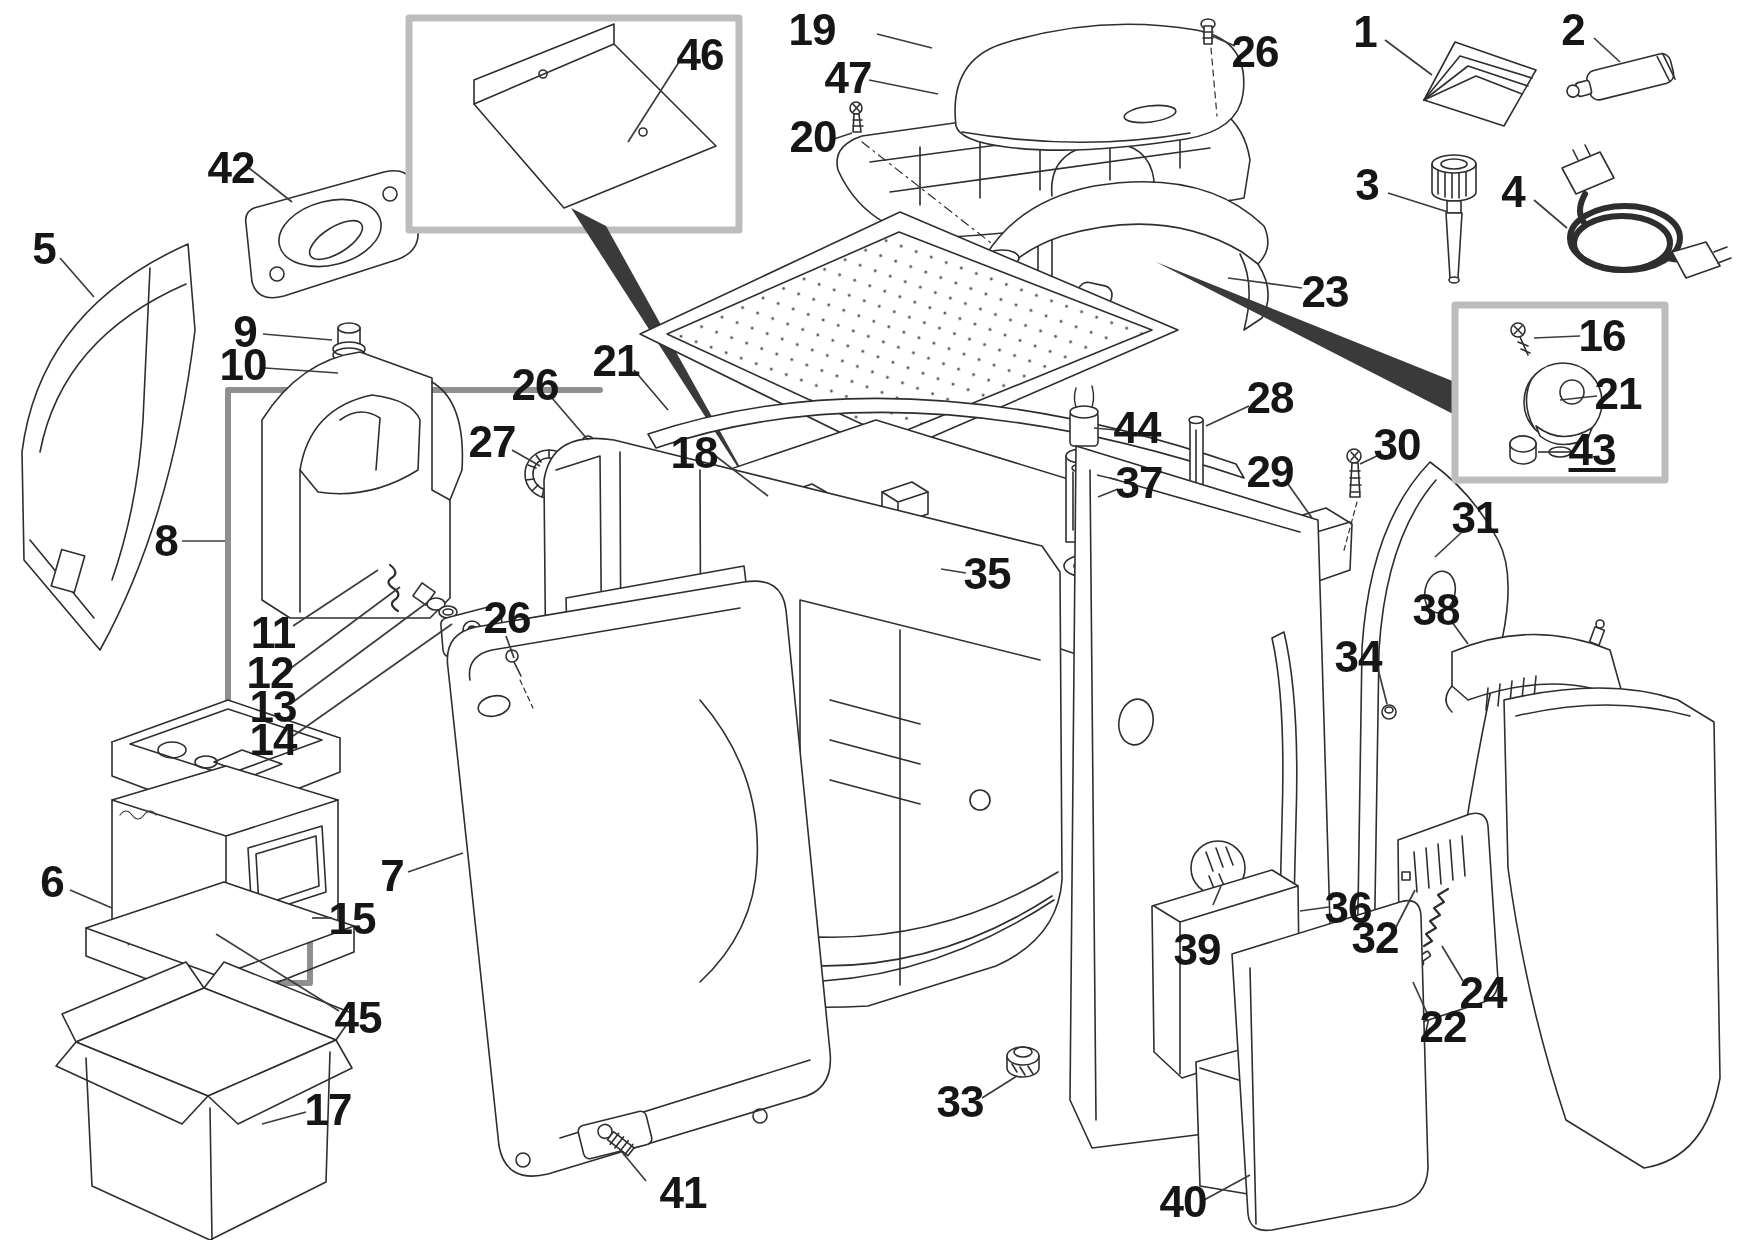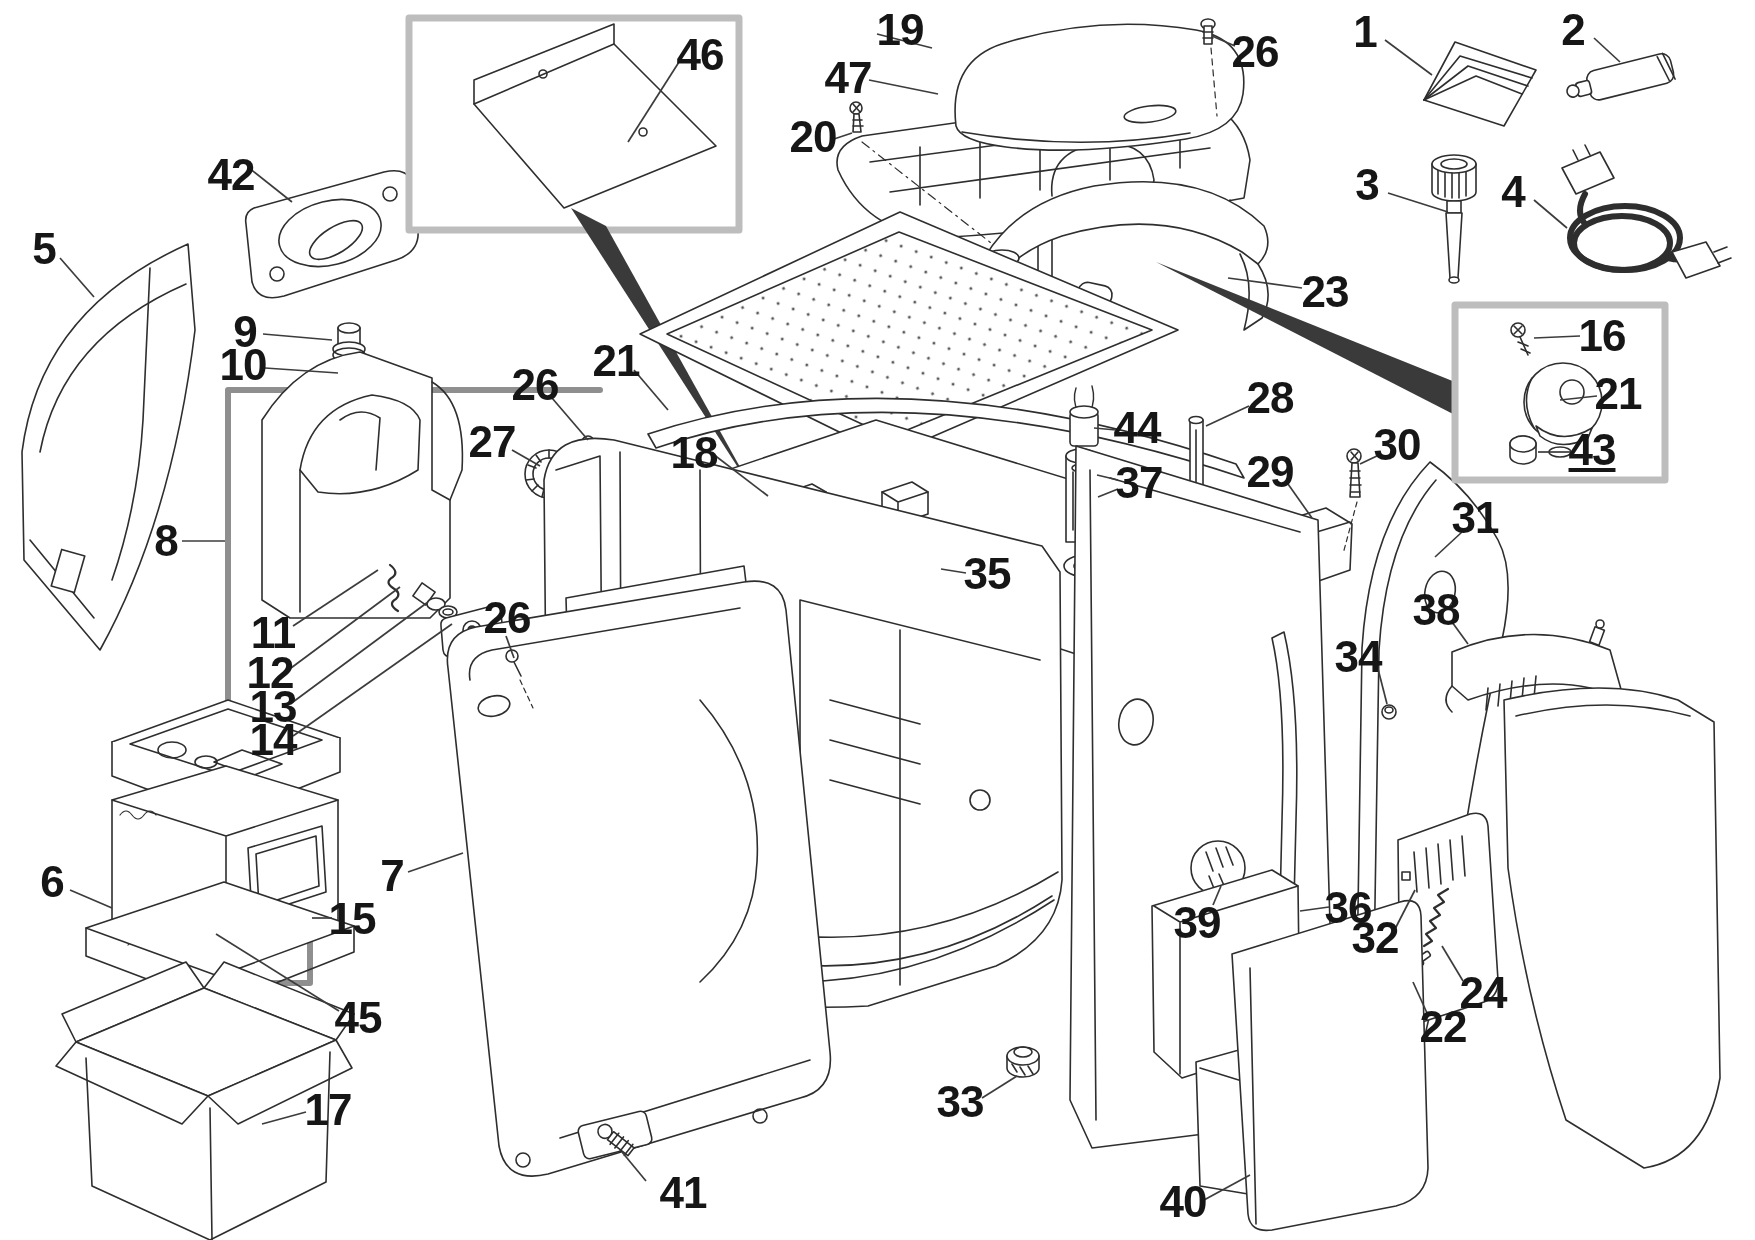--- a/index.html
+++ b/index.html
@@ -453,21 +453,21 @@
       <div class="callout" style="left: 245px; top: 332px;">9</div>
       <div class="callout" style="left: 243px; top: 365px;">10</div>
       <div class="callout" style="left: 273px; top: 633px;">11</div>
       <div class="callout" style="left: 270px; top: 673px;">12</div>
       <div class="callout" style="left: 273px; top: 707px;">13</div>
       <div class="callout" style="left: 273px; top: 740px;">14</div>
       <div class="callout" style="left: 352px; top: 919px;">15</div>
       <div class="callout" style="left: 1602px; top: 336px;">16</div>
       <div class="callout" style="left: 328px; top: 1110px;">17</div>
       <div class="callout" style="left: 694px; top: 453px;">18</div>
-      <div class="callout" style="left: 900px; top: 30px;">19</div>
+      <div class="callout" style="left: 812px; top: 30px;">19</div>
       <div class="callout" style="left: 813px; top: 137px;">20</div>
       <div class="callout" style="left: 1618px; top: 394px;">21</div>
       <div class="callout" style="left: 1443px; top: 1027px; text-align: center;">22</div>
       <div class="callout" style="left: 1325px; top: 292px;">23</div>
       <div class="callout" style="left: 1483px; top: 993px;">24</div>
       <div class="callout" style="left: 616px; top: 361px;">21</div>
       <div class="callout" style="left: 1255px; top: 52px;">26</div>
       <div class="callout" style="left: 535px; top: 385px;">26</div>
       <div class="callout" style="left: 507px; top: 618px;">26</div>
       <div class="callout" style="left: 492px; top: 442px;">27</div>
@@ -475,24 +475,24 @@
       <div class="callout" style="left: 1270px; top: 472px;">29</div>
       <div class="callout" style="left: 1397px; top: 445px;">30</div>
       <div class="callout" style="left: 1475px; top: 518px;">31</div>
       <div class="callout" style="left: 1375px; top: 938px;">32</div>
       <div class="callout" style="left: 960px; top: 1102px;">33</div>
       <div class="callout" style="left: 1358px; top: 657px;">34</div>
       <div class="callout" style="left: 987px; top: 574px;">35</div>
       <div class="callout" style="left: 1348px; top: 908px;">36</div>
       <div class="callout" style="left: 1139px; top: 483px;">37</div>
       <div class="callout" style="left: 1436px; top: 610px;">38</div>
-      <div class="callout" style="left: 1197px; top: 923px;">39</div>
+      <div class="callout" style="left: 1197px; top: 950px;">39</div>
       <div class="callout" style="left: 1183px; top: 1202px;">40</div>
       <div class="callout" style="left: 664px; top: 1193px; margin-left: 19px;">41</div>
-      <div class="callout" style="left: 231px; top: 175px;">42</div>
+      <div class="callout" style="left: 231px; top: 168px;">42</div>
       <div class="callout" style="left: 1592px; top: 450px; text-decoration: underline;">43</div>
       <div class="callout" style="left: 1137px; top: 428px;">44</div>
       <div class="callout" style="left: 358px; top: 1018px;">45</div>
       <div class="callout" style="left: 700px; top: 55px;">46</div>
       <div class="callout" style="left: 848px; top: 78px;">47</div>
     </div>
 
 </div>
 
 </body></html>

